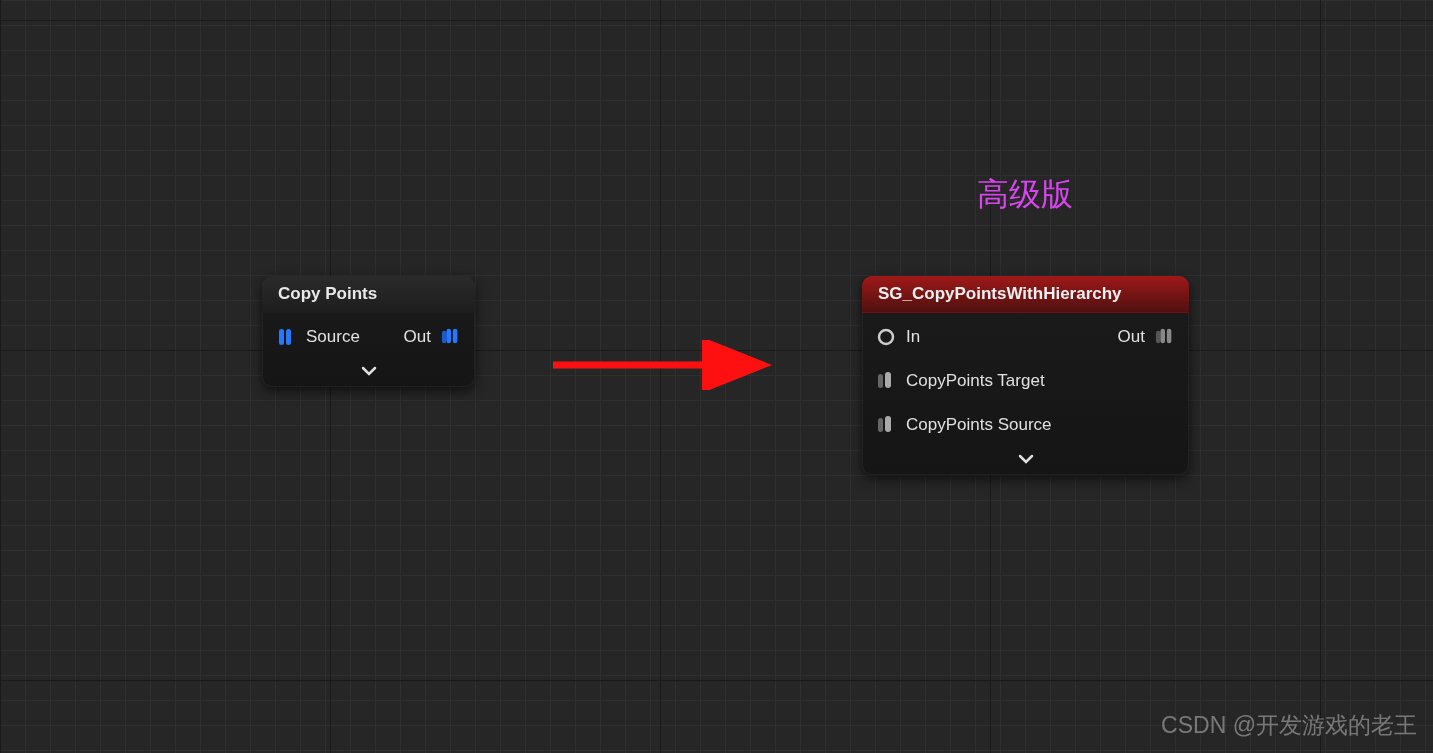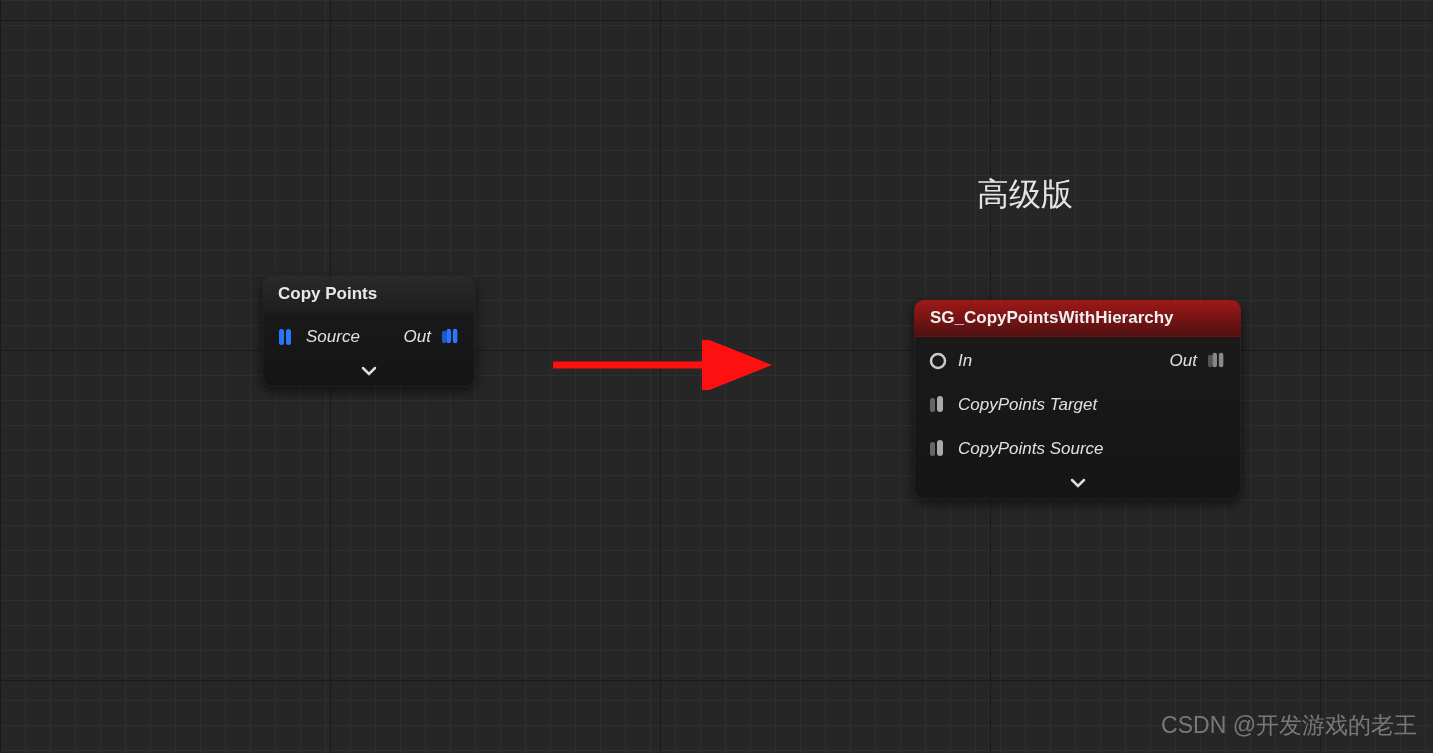--- a/index.html
+++ b/index.html
@@ -66,21 +66,20 @@
       display: flex;
       flex-direction: column;
       gap: 16px;
     }
     
     .pin-row {
       display: flex;
       align-items: center;
       justify-content: space-between;
       min-height: 28px;
-      font-style: italic;
     }
     
     .pin {
       display: flex;
       align-items: center;
       gap: 10px;
       color: #e0e0e0;
       font-size: 17px;
     }
     
@@ -100,21 +99,21 @@
     .expand-arrow {
       text-align: center;
       color: #ddd;
       font-size: 14px;
       padding: 4px 0 8px;
       cursor: pointer;
     }
     
     .annotation {
       position: absolute;
-      color: #e5e5e5;
+      color: #d946ef;
       font-size: 32px;
       font-weight: 500;
       font-family: "Microsoft YaHei", sans-serif;
     }
     
     .arrow-annotation {
       position: absolute;
     }
     
     .watermark {
@@ -168,21 +167,21 @@
       </div>
     </div>
   </div>
   <div class="expand-arrow">
     <svg width="16" height="10" viewBox="0 0 16 10">
         <path d="M2 2 L8 8 L14 2" stroke="#ddd" stroke-width="2.5" fill="none" stroke-linecap="round"></path>
       </svg>
   </div>
 </div>
 
-<div class="node" style="left: 914px; top: 276px; width: 327px; margin-top: 24px;">
+<div class="node" style="left: 862px; top: 276px; width: 327px;">
   <div class="node-header red">SG_CopyPointsWithHierarchy</div>
   <div class="node-body">
     <div class="pin-row">
       <div class="pin">
         <span class="pin-icon">
           <svg width="20" height="20" viewBox="0 0 20 20">
             <circle cx="10" cy="10" r="7" fill="none" stroke="#ccc" stroke-width="2.5"></circle>
           </svg>
         </span>
         <span>In</span>

